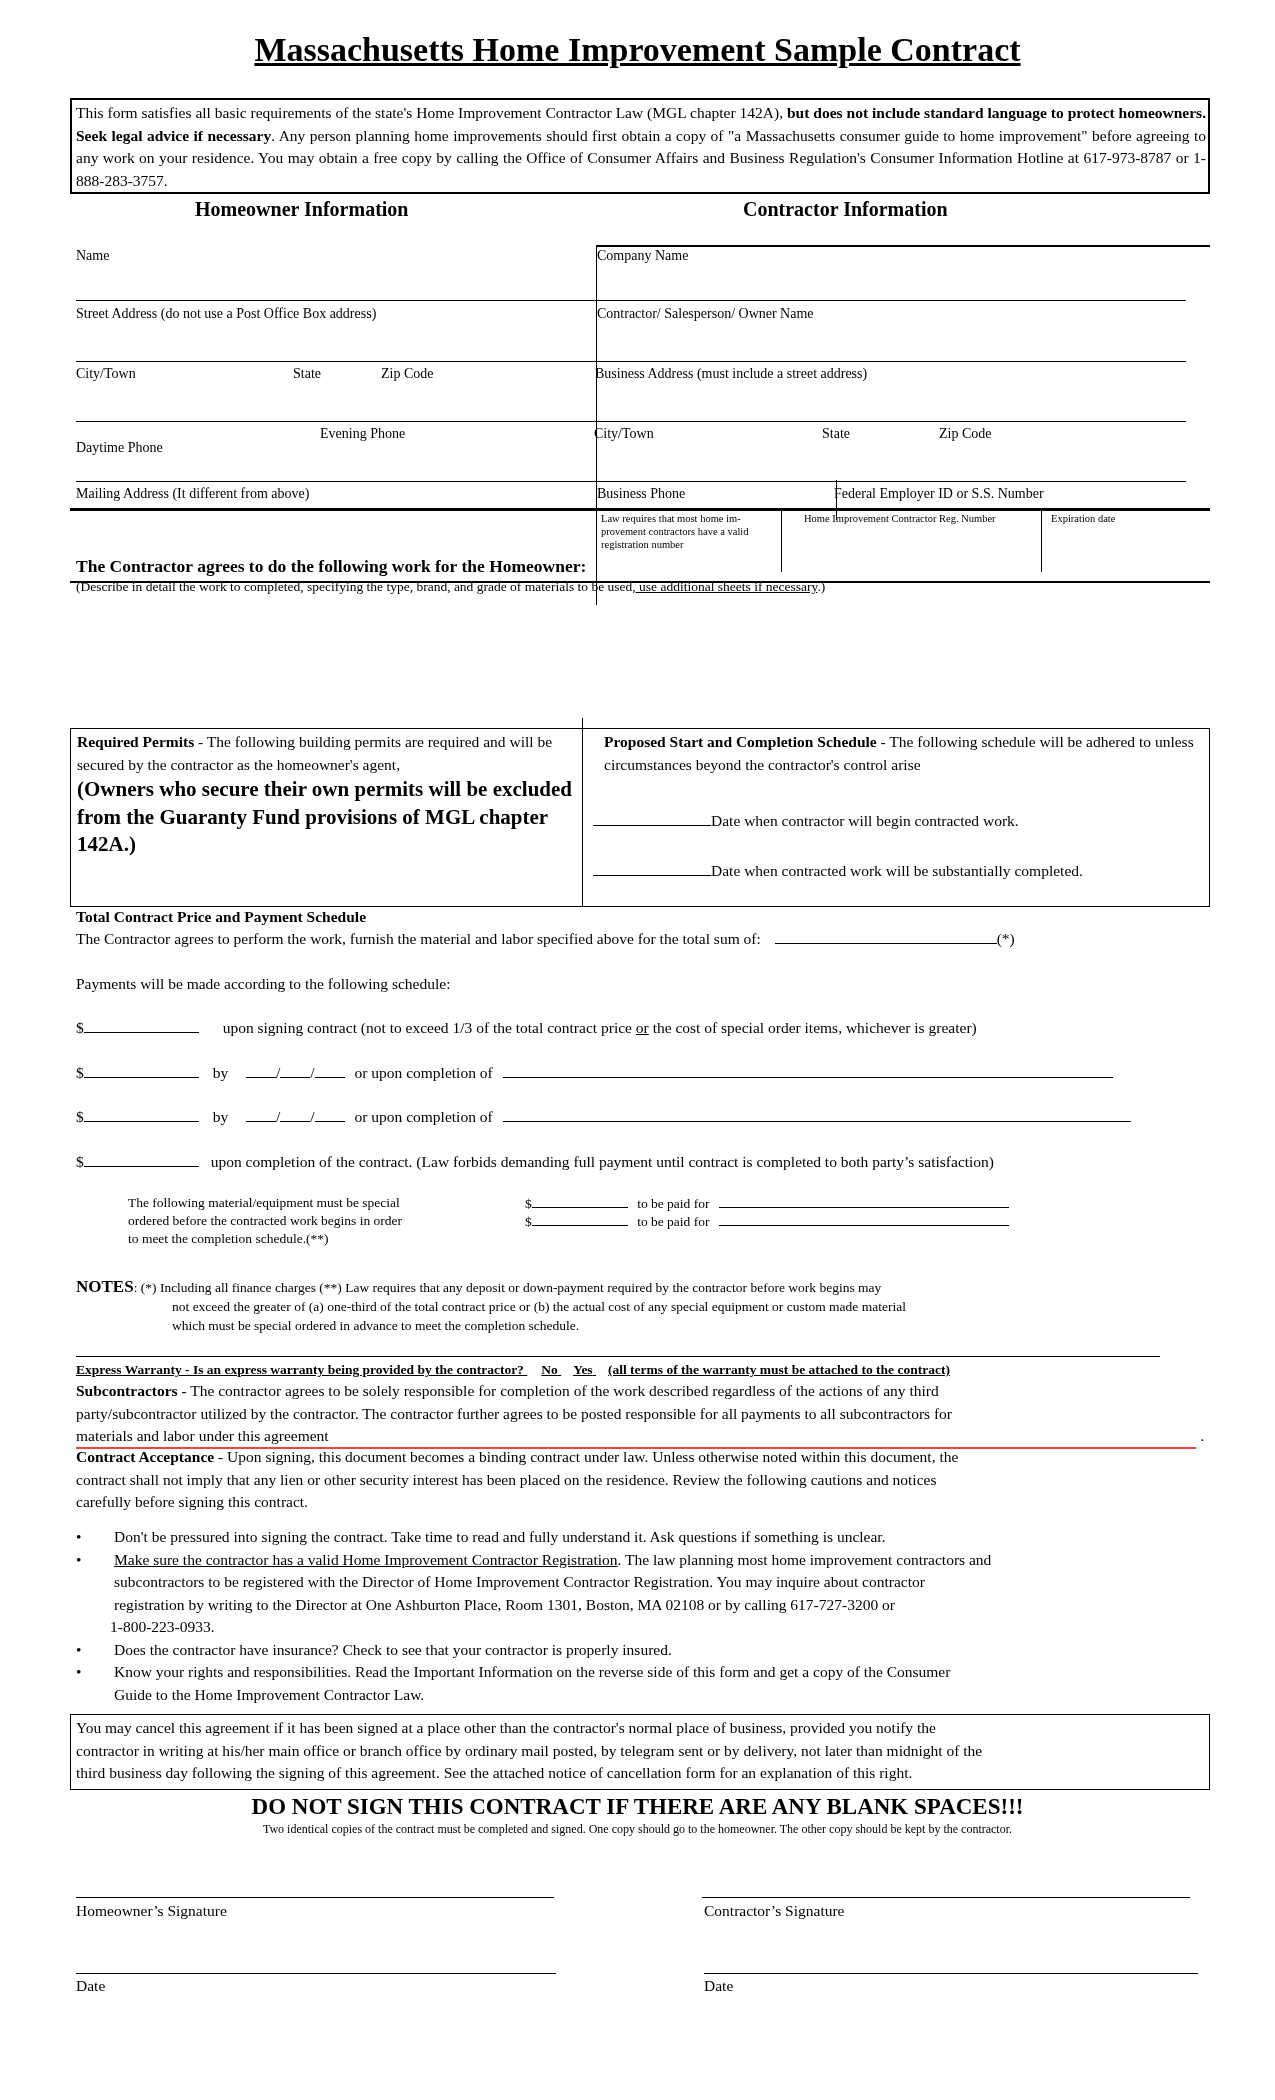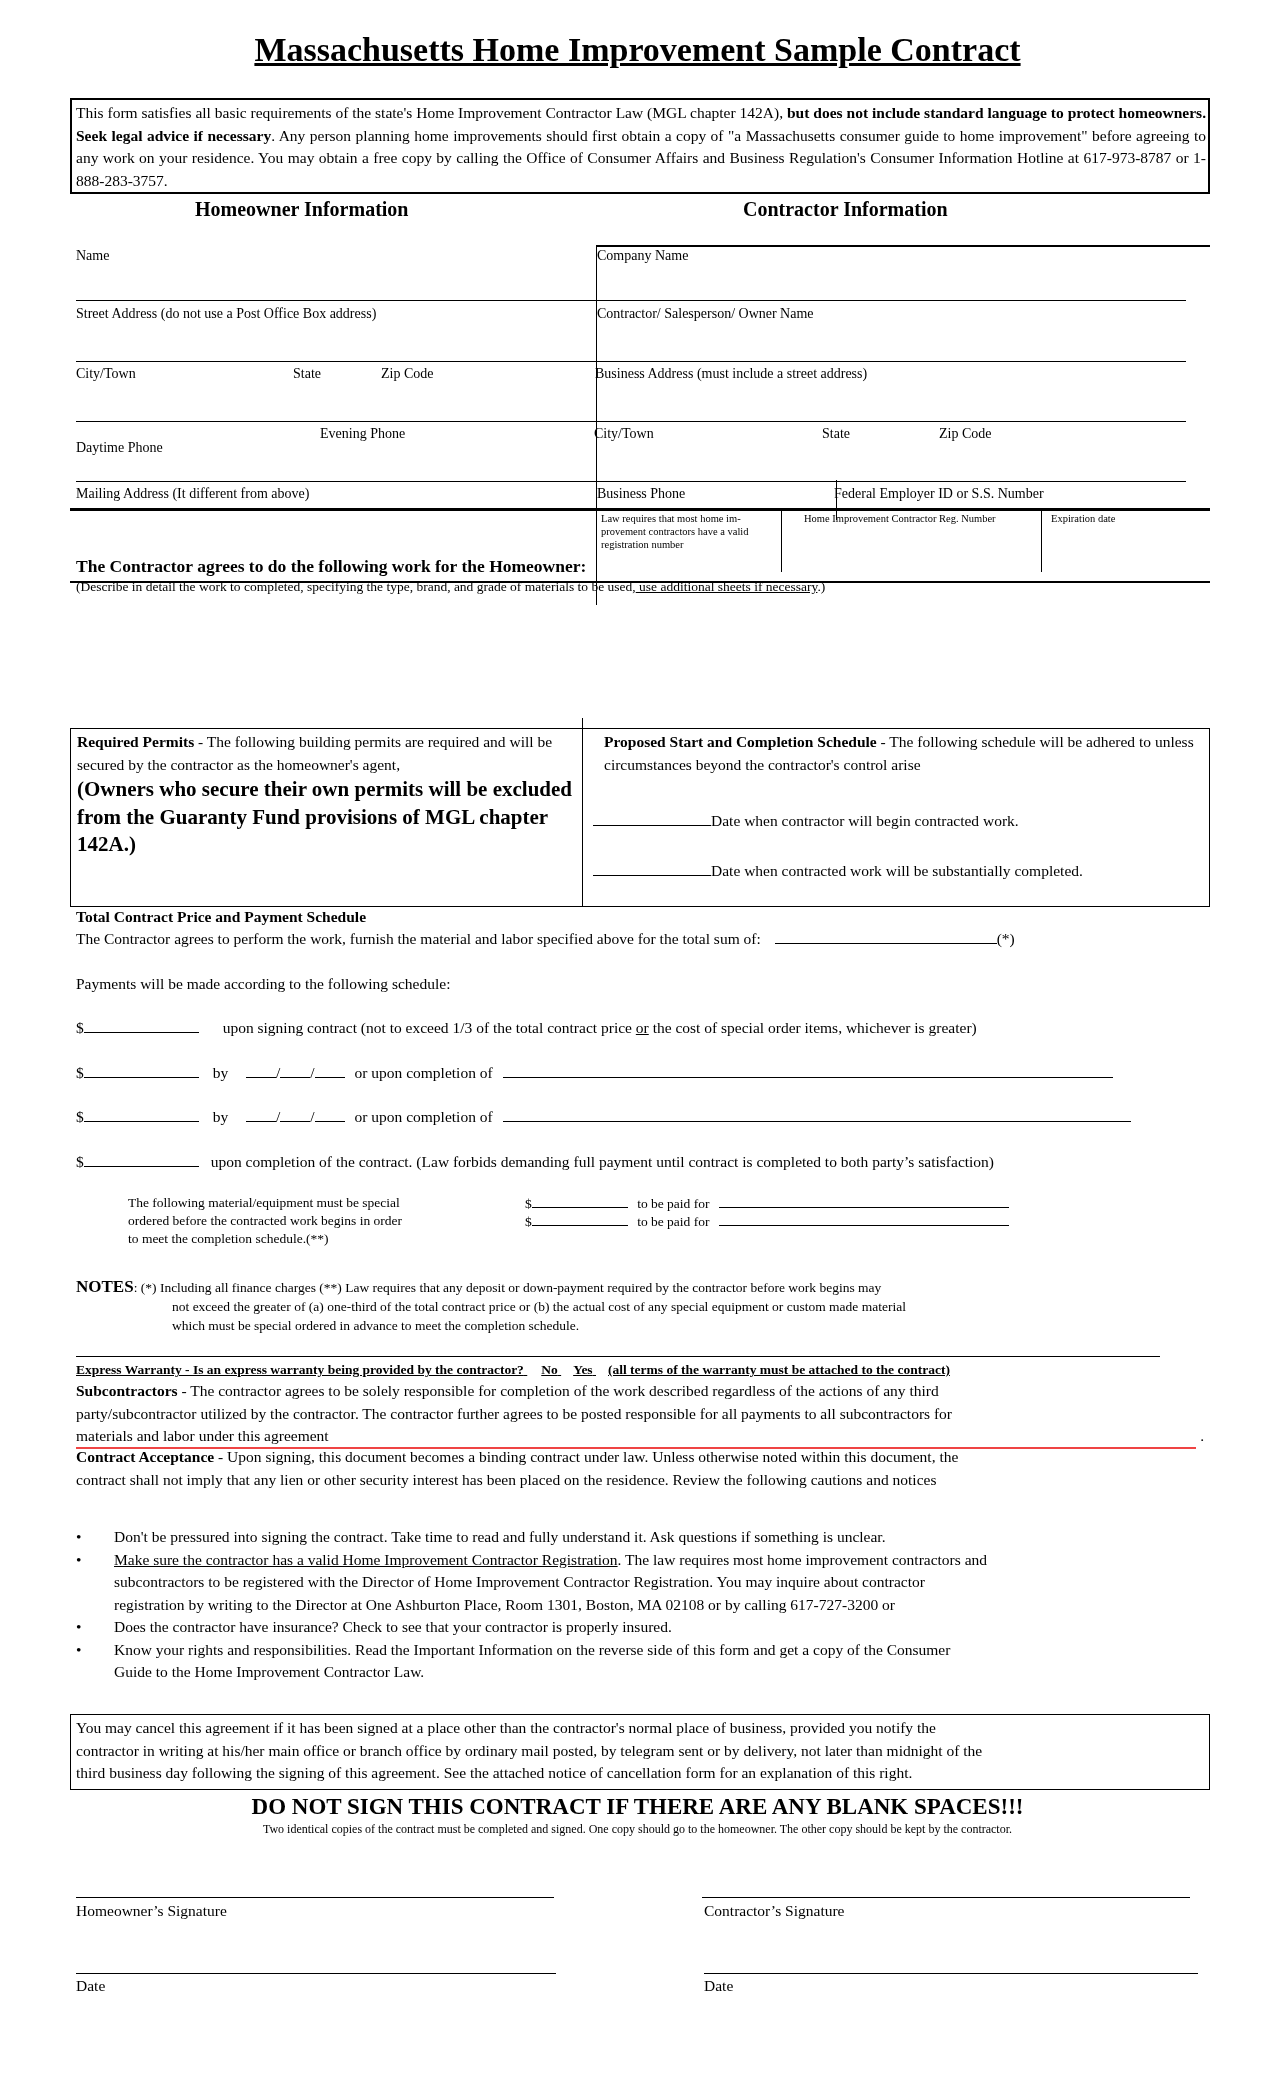--- a/index.html
+++ b/index.html
@@ -155,32 +155,34 @@
   <div>party/subcontractor utilized by the contractor.  The contractor further agrees to be posted responsible for all payments to all subcontractors for</div>
   <div style="width:1120px;border-bottom:2px solid #ef4444;position:relative;height:22px;">
     <span>materials and labor under this agreement</span>
     <span style="position:absolute;right:-8px;top:0;">.</span>
   </div>
 </div>
 
 <div class="abs para" style="left:76px;top:1446px;white-space:nowrap;">
   <div><b>Contract Acceptance</b><span> - Upon signing, this document becomes a binding contract under law.  Unless otherwise noted within this document, the</span></div>
   <div>contract shall not imply that any lien or other security interest has been placed on the residence.  Review the following cautions and notices</div>
+  <div>carefully before signing this contract.</div>
 </div>
 
 <div class="abs para" style="left:76px;top:1526px;width:1140px;white-space:nowrap;">
   <div style="position:relative;padding-left:38px;">
     <span style="position:absolute;left:0;">•</span>
     <div>Don't be pressured into signing the contract. Take time to read and fully understand it.  Ask questions if something is unclear.</div>
   </div>
   <div style="position:relative;padding-left:38px;">
     <span style="position:absolute;left:0;">•</span>
-    <div><span class="u">Make sure the contractor has a valid Home Improvement Contractor Registration</span><span>.  The law requires most home improvement contractors and</span></div>
+    <div><span class="u">Make sure the contractor has a valid Home Improvement Contractor Registration</span><span>.  The law planning most home improvement contractors and</span></div>
     <div>subcontractors to be registered with the Director of Home Improvement Contractor Registration.  You may inquire about contractor</div>
     <div>registration by writing to the Director at One Ashburton Place, Room 1301, Boston, MA 02108 or by calling 617-727-3200 or</div>
+    <div style="margin-left:-4px;">1-800-223-0933.</div>
   </div>
   <div style="position:relative;padding-left:38px;">
     <span style="position:absolute;left:0;">•</span>
     <div>Does the contractor have insurance?  Check to see that your contractor is properly insured.</div>
   </div>
   <div style="position:relative;padding-left:38px;">
     <span style="position:absolute;left:0;">•</span>
     <div>Know your rights and responsibilities.  Read the Important Information on the reverse side of this form and get a copy of the Consumer</div>
     <div>Guide to the Home Improvement Contractor Law.</div>
   </div>

